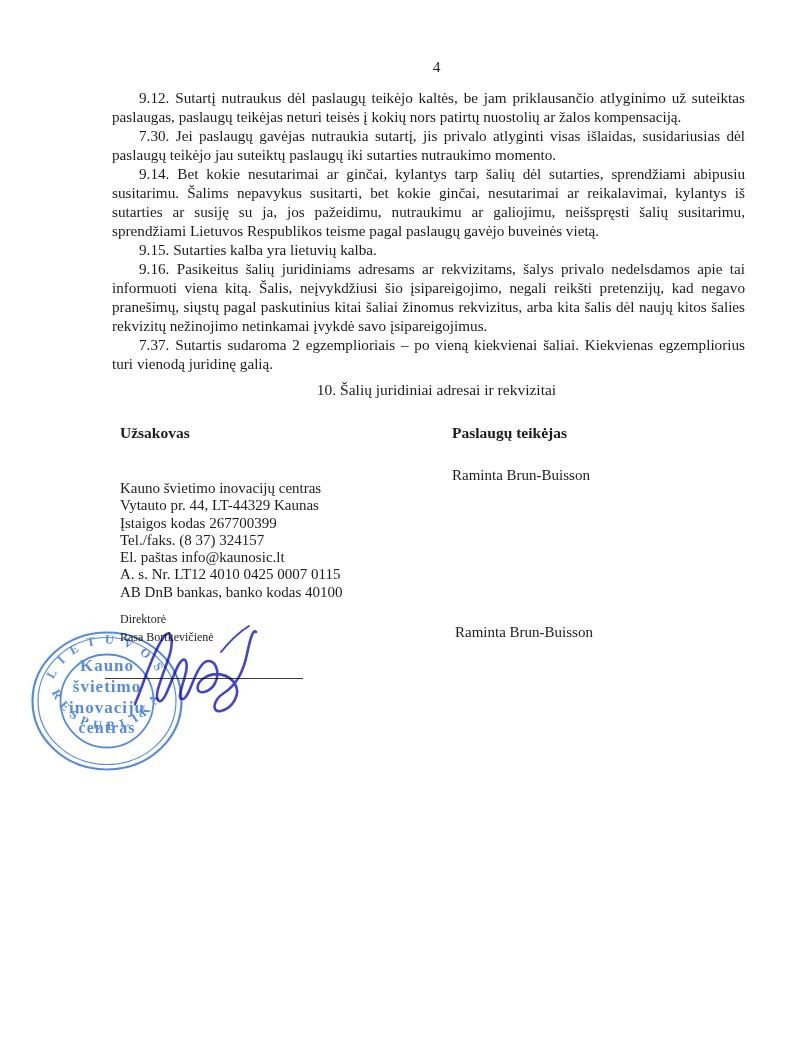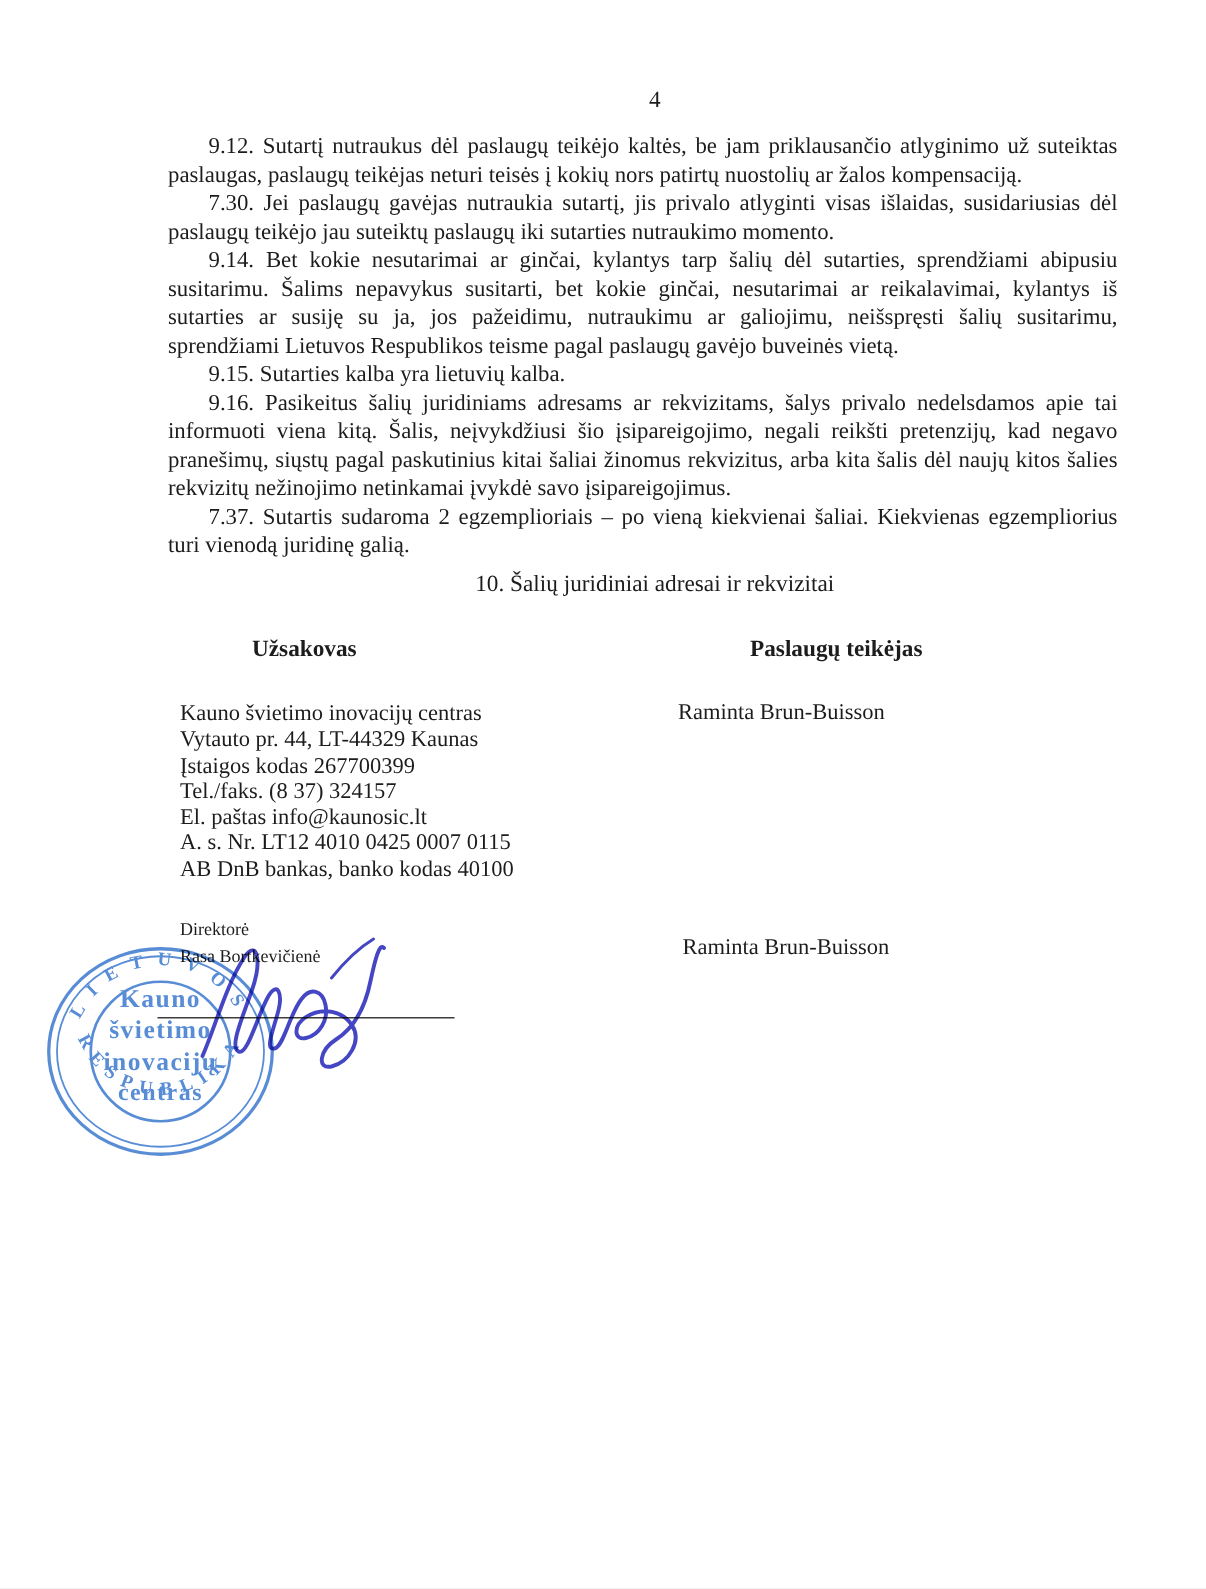--- a/index.html
+++ b/index.html
@@ -20,22 +20,22 @@
     position:absolute;left:112px;top:88px;width:633px;
     font-size:15.2px;line-height:19px;text-align:justify;
   }
   .body-text p{margin:0;text-indent:27px;}
   .section-heading{
     position:absolute;left:120px;top:381px;width:633px;
     text-align:center;font-weight:normal;font-size:15.5px;
   }
   .col-left{position:absolute;left:120px;top:424px;width:330px;font-size:15px;}
   .col-right{position:absolute;left:452px;top:424px;width:300px;font-size:15px;}
-  .party-header{font-weight:bold;font-size:15.5px;margin-left:48px;}
-  .address{margin-top:26px;line-height:17.3px;}
+  .party-header{font-weight:bold;font-size:15.5px;}
+  .address{margin-top:38px;line-height:17.3px;}
   .provider-name{margin-top:25px;}
   .sig-left{position:absolute;left:120px;top:610px;font-size:12px;line-height:18px;}
   .sig-right{position:absolute;left:455px;top:624px;font-size:15px;}
   .signature-line{
     position:absolute;left:105px;top:678px;width:198px;height:0;
     border-top:1.4px solid #3d3d3d;
   }
   .stamp-svg{
     position:absolute;left:28px;top:626px;width:158px;height:150px;
     mix-blend-mode:multiply;opacity:0.92;

